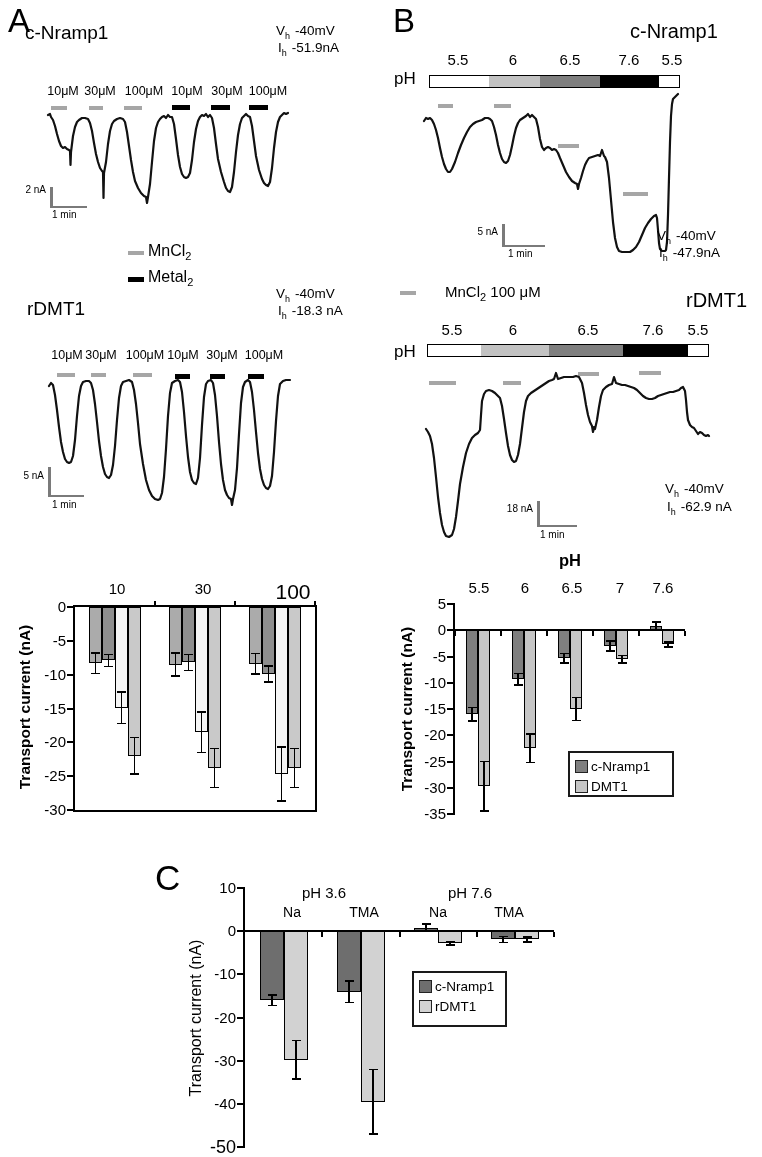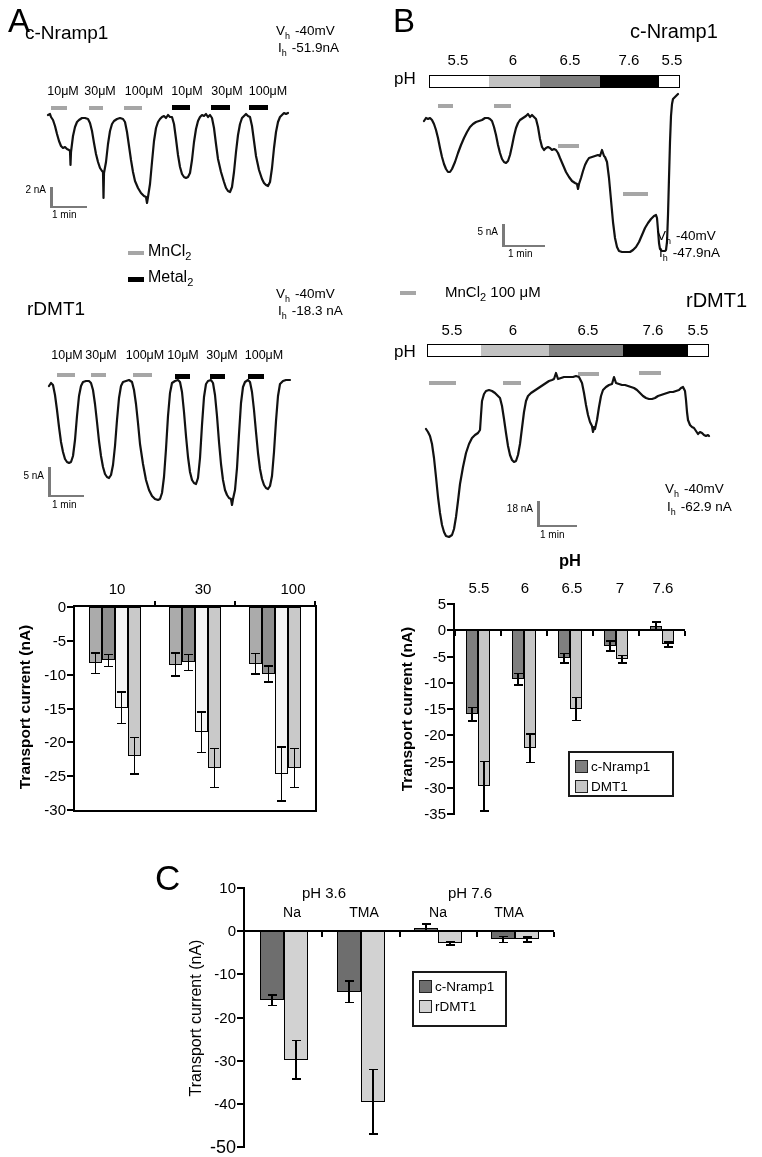--- a/index.html
+++ b/index.html
@@ -203,21 +203,21 @@
       <div style="position:absolute;left:-8px;top:134.33333333333331px;width:8px;height:2px;background:#000;"></div>
       <div style="position:absolute;left:-47px;top:160.16666666666669px;width:38px;text-align:right;font-size:15px;line-height:18px;">-25</div>
       <div style="position:absolute;left:-8px;top:168.16666666666669px;width:8px;height:2px;background:#000;"></div>
       <div style="position:absolute;left:-47px;top:194px;width:38px;text-align:right;font-size:15px;line-height:18px;">-30</div>
       <div style="position:absolute;left:-8px;top:202px;width:8px;height:2px;background:#000;"></div>
       <div style="position:absolute;left:79px;top:-6px;width:2px;height:6px;background:#000;"></div>
       <div style="position:absolute;left:159px;top:-6px;width:2px;height:6px;background:#000;"></div>
       <div style="position:absolute;left:239px;top:-6px;width:2px;height:6px;background:#000;"></div>
       <div style="position:absolute;left:12px;top:-27px;width:60px;text-align:center;font-size:15px;">10</div>
       <div style="position:absolute;left:98px;top:-27px;width:60px;text-align:center;font-size:15px;">30</div>
-      <div style="position:absolute;left:188px;top:-27px;width:60px;text-align:center;font-size:15px;">100</div>
+      <div style="position:absolute;left:188px;top:-27px;width:60px;text-align:center;font-size:21px;">100</div>
       <div style="position:absolute;left:14px;top:0px;width:13px;height:56.163333333333334px;background:#ababab;border:1.5px solid #000;box-sizing:border-box;"></div>
       <div style="position:absolute;left:94px;top:0px;width:13px;height:57.516666666666666px;background:#ababab;border:1.5px solid #000;box-sizing:border-box;"></div>
       <div style="position:absolute;left:174px;top:0px;width:13px;height:56.84px;background:#ababab;border:1.5px solid #000;box-sizing:border-box;"></div>
       <div style="position:absolute;left:27px;top:0px;width:13px;height:53.45666666666667px;background:#8f8f8f;border:1.5px solid #000;box-sizing:border-box;"></div>
       <div style="position:absolute;left:107px;top:0px;width:13px;height:55.486666666666665px;background:#8f8f8f;border:1.5px solid #000;box-sizing:border-box;"></div>
       <div style="position:absolute;left:187px;top:0px;width:13px;height:66.99000000000001px;background:#8f8f8f;border:1.5px solid #000;box-sizing:border-box;"></div>
       <div style="position:absolute;left:40px;top:0px;width:13px;height:100.82333333333334px;background:#f5f5f5;border:1.5px solid #000;box-sizing:border-box;"></div>
       <div style="position:absolute;left:120px;top:0px;width:13px;height:125.18333333333334px;background:#f5f5f5;border:1.5px solid #000;box-sizing:border-box;"></div>
       <div style="position:absolute;left:200px;top:0px;width:13px;height:167.13666666666668px;background:#f5f5f5;border:1.5px solid #000;box-sizing:border-box;"></div>
       <div style="position:absolute;left:53px;top:0px;width:13px;height:148.86666666666665px;background:#c9c9c9;border:1.5px solid #000;box-sizing:border-box;"></div>

